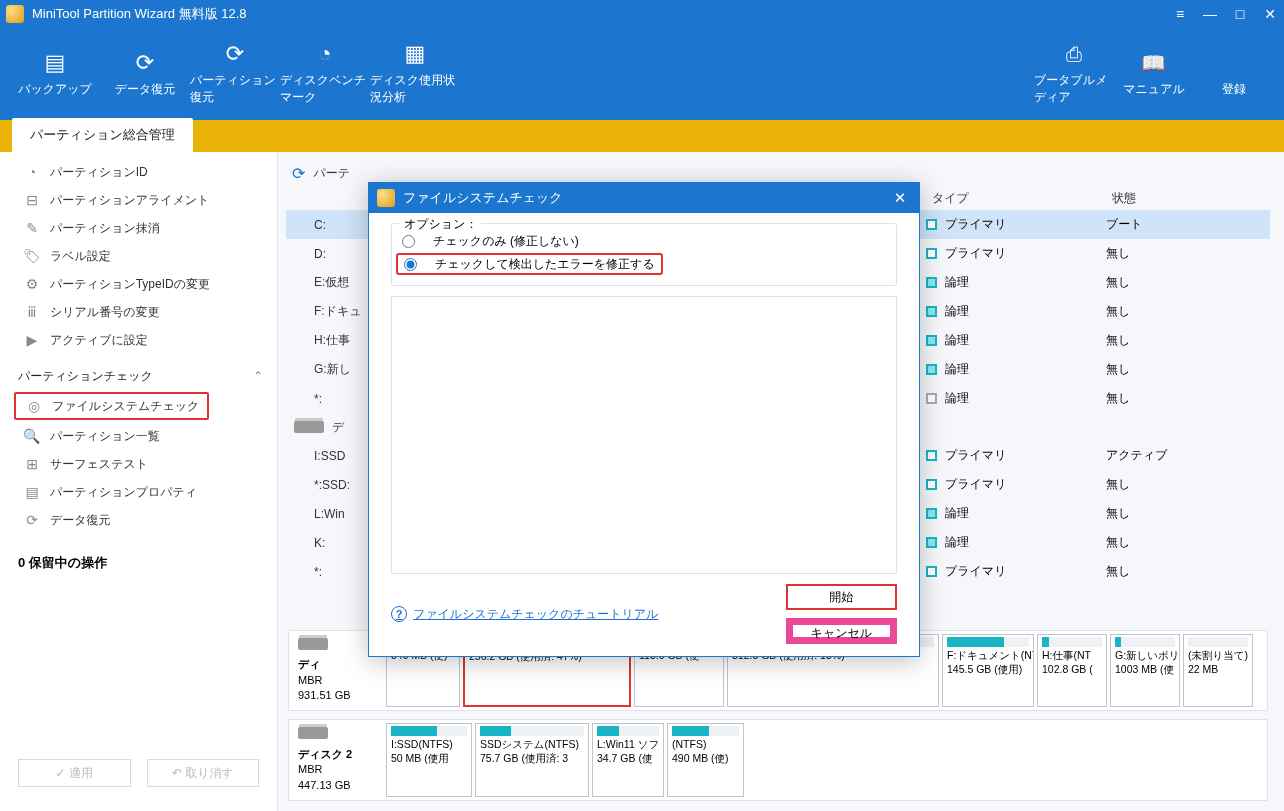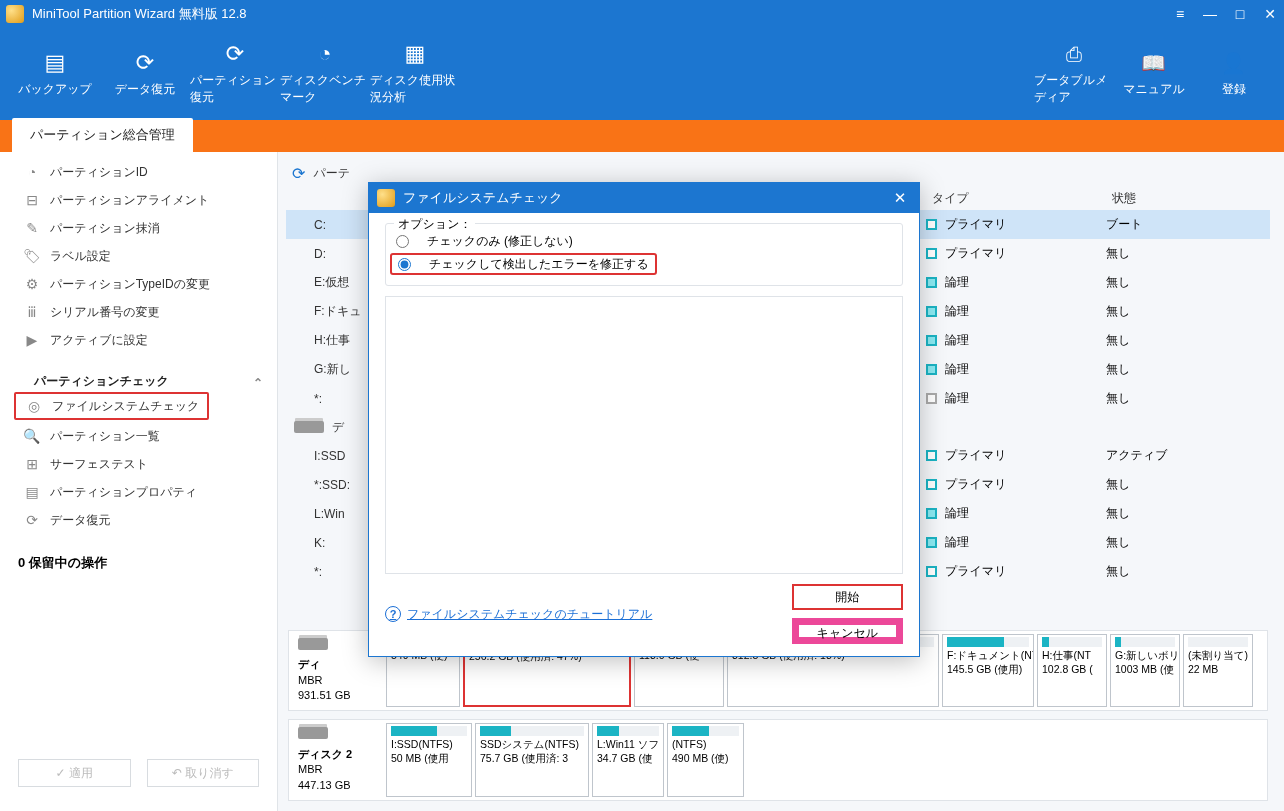--- a/index.html
+++ b/index.html
@@ -12,30 +12,30 @@
 .titlebar .winbtns { display: flex; gap: 14px; align-items: center; }
 .titlebar .winbtn { width: 16px; height: 16px; display: flex; align-items: center; justify-content: center; cursor: pointer; font-size: 14px; }
 
 
 .toolbar { height: 92px; background: #1c76d0; display: flex; align-items: center; padding: 0 10px; color: #fff; }
 .toolbar .tbtn { display: flex; flex-direction: column; align-items: center; justify-content: center; width: 90px; height: 80px; cursor: pointer; font-size: 12px; gap: 6px; }
 .toolbar .tbtn .ticon { width: 28px; height: 24px; }
 .toolbar .spacer { flex: 1; }
 
 
-.tabstrip { height: 32px; background: #f97316; display: flex; align-items: flex-end; padding-left: 12px; }
+.tabstrip { height: 32px; background: #eab308; display: flex; align-items: flex-end; padding-left: 12px; }
 .tab { background: #fff; padding: 8px 18px; font-size: 13px; border-radius: 2px 2px 0 0; color: #222; }
 
 
 .main { display: flex; height: calc(811px - 28px - 92px - 32px); background: #f5f7fa; }
 
 
 .sidebar { width: 278px; background: #fff; border-right: 1px solid #e0e4e8; display: flex; flex-direction: column; padding-top: 6px; }
 .sb-item { display: flex; align-items: center; height: 28px; padding-left: 24px; color: #333; cursor: pointer; font-size: 12px; gap: 10px; }
-.sb-item.hdr { font-weight: 700; padding-left: 34px; color: #222; padding-right: 14px; align-items: flex-end; }
+.sb-item.hdr { font-weight: 400; padding-left: 18px; color: #222; padding-right: 14px; }
 .sb-item .sicon { width: 16px; height: 16px; display: flex; align-items: center; justify-content: center; color: #888; font-size: 14px; }
 .sb-item.boxed { border: 2px solid #d33; border-radius: 2px; margin: 2px 68px 2px 14px; padding-left: 10px; }
 .sb-sep { height: 8px; }
 .sb-pending { font-weight: bold; padding: 12px 18px; font-size: 13px; }
 .sb-footer { margin-top: auto; display: flex; gap: 16px; padding: 14px 18px 24px; }
 .sb-footer button { flex: 1; height: 28px; background: #fff; border: 1px solid #d8dce0; color: #bbb; font-size: 12px; cursor: pointer; }
 
 
 .content { flex: 1; padding: 8px 14px 8px 8px; overflow: hidden; display: flex; flex-direction: column; }
 .refresh-row { height: 26px; display: flex; align-items: center; gap: 8px; padding-left: 6px; }
@@ -60,21 +60,21 @@
 .dblock .bar { height:10px; background:#eef1f4; margin-bottom:2px; position:relative; }
 .dblock .bar .used { height:100%; background:#1bb4c4; }
 .dblock.boxed { border:2px solid #d33; }
 
 
 .overlay { position:absolute; inset:0; pointer-events:none; }
 .dialog { position:absolute; left:368px; top:182px; width:552px; height:475px; background:#fff; border:1px solid #1c76d0; box-shadow:0 4px 24px rgba(0,0,0,.25); display:flex; flex-direction:column; pointer-events:auto; }
 .dlg-title { height:30px; background:#1c76d0; color:#fff; display:flex; align-items:center; padding:0 8px; font-size:13px; gap:8px; }
 .dlg-title .logo { width:18px; height:18px; background: radial-gradient(circle at 30% 30%, #ffe08a, #e09b17); border-radius:3px; }
 .dlg-title .x { margin-left:auto; width:22px; text-align:center; cursor:pointer; font-size:15px; }
-.dlg-body { flex:1; padding:10px 16px 12px; display:flex; flex-direction:column; }
+.dlg-body { flex:1; padding:10px 22px 12px; display:flex; flex-direction:column; }
 .opt-group { border:1px solid #dfe3e8; border-radius:3px; padding:6px 10px 9px; font-size:12px; position:relative; }
 .opt-group .legend { position:absolute; top:-8px; left:8px; background:#fff; padding:0 4px; font-size:12px; }
 .radio { display:flex; align-items:center; gap:18px; height:22px; }
 .radio input { accent-color:#1c76d0; }
 .radio.boxed { border:2px solid #d33; border-radius:3px; padding:0 6px; margin:1px -6px; display:inline-flex; }
 .logarea { flex:1; border:1px solid #dfe3e8; margin-top:10px; background:#fff; }
 .dlg-footer { display:flex; align-items:center; gap:10px; margin-top:10px; }
 .dlg-footer .help { color:#1b6fd6; text-decoration:underline; font-size:12px; cursor:pointer; display:flex; align-items:center; gap:6px; }
 .dlg-footer .help .qicon { width:16px; height:16px; border-radius:50%; border:1.5px solid #1b6fd6; color:#1b6fd6; display:flex; align-items:center; justify-content:center; font-size:11px; font-weight:bold; }
 .dlg-footer .btns { margin-left:auto; display:flex; gap:8px;flex-direction:column; }

